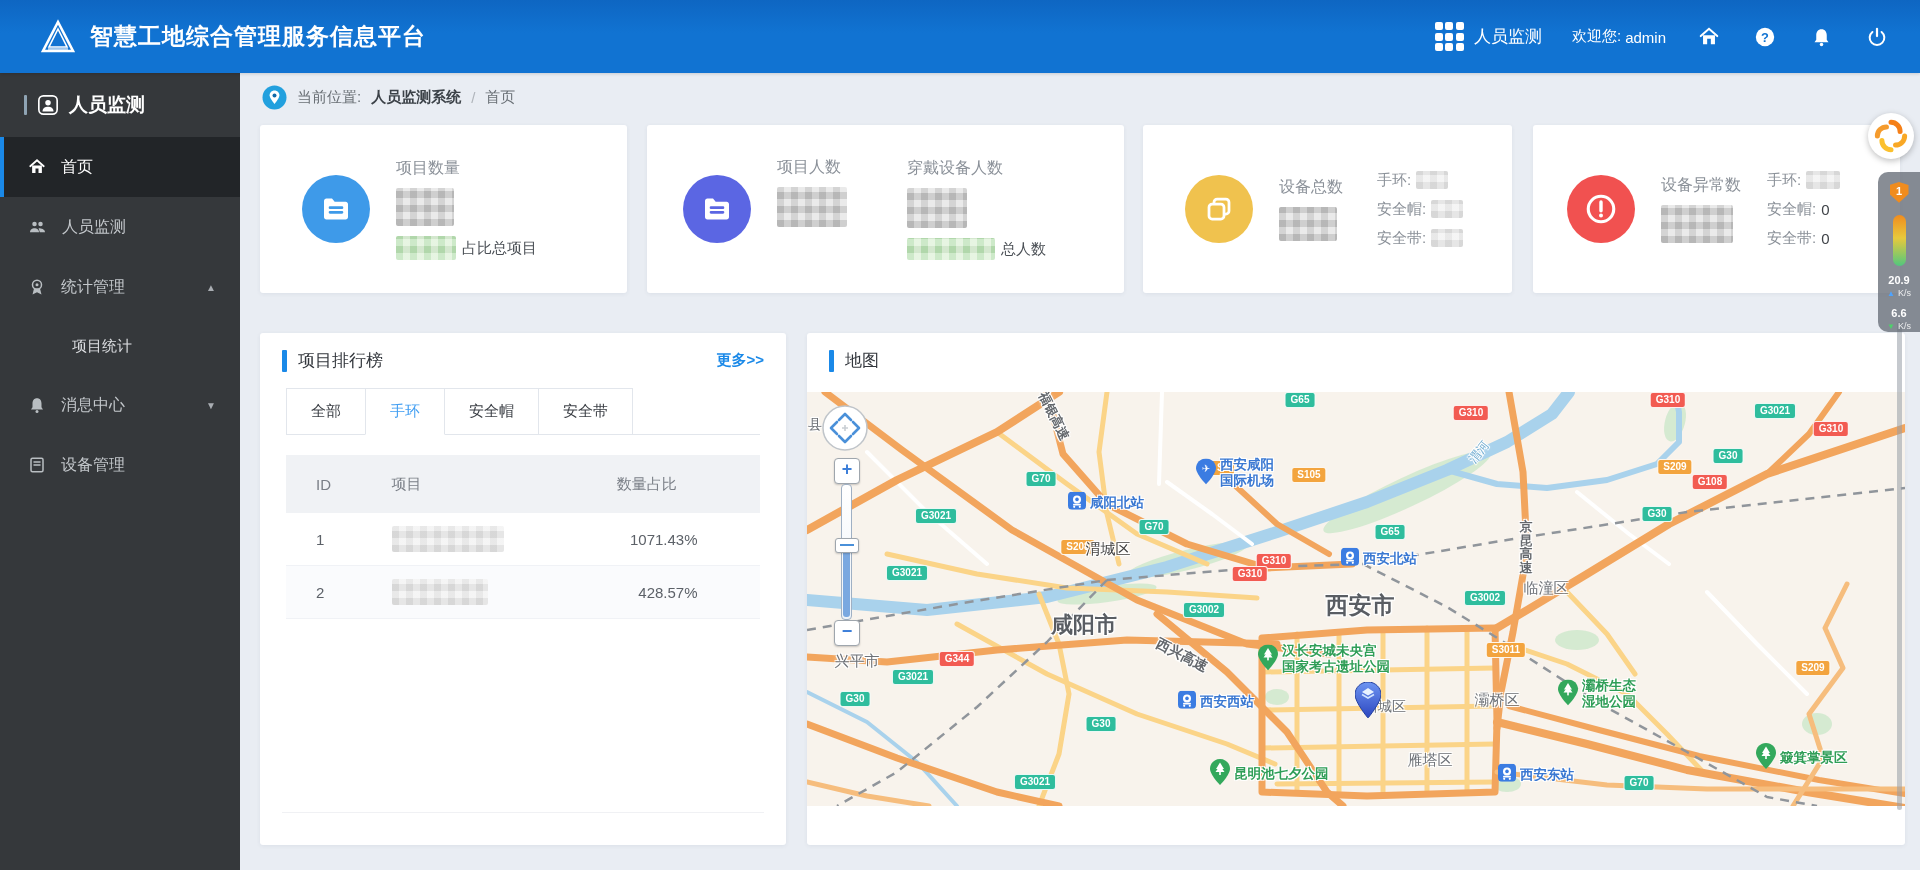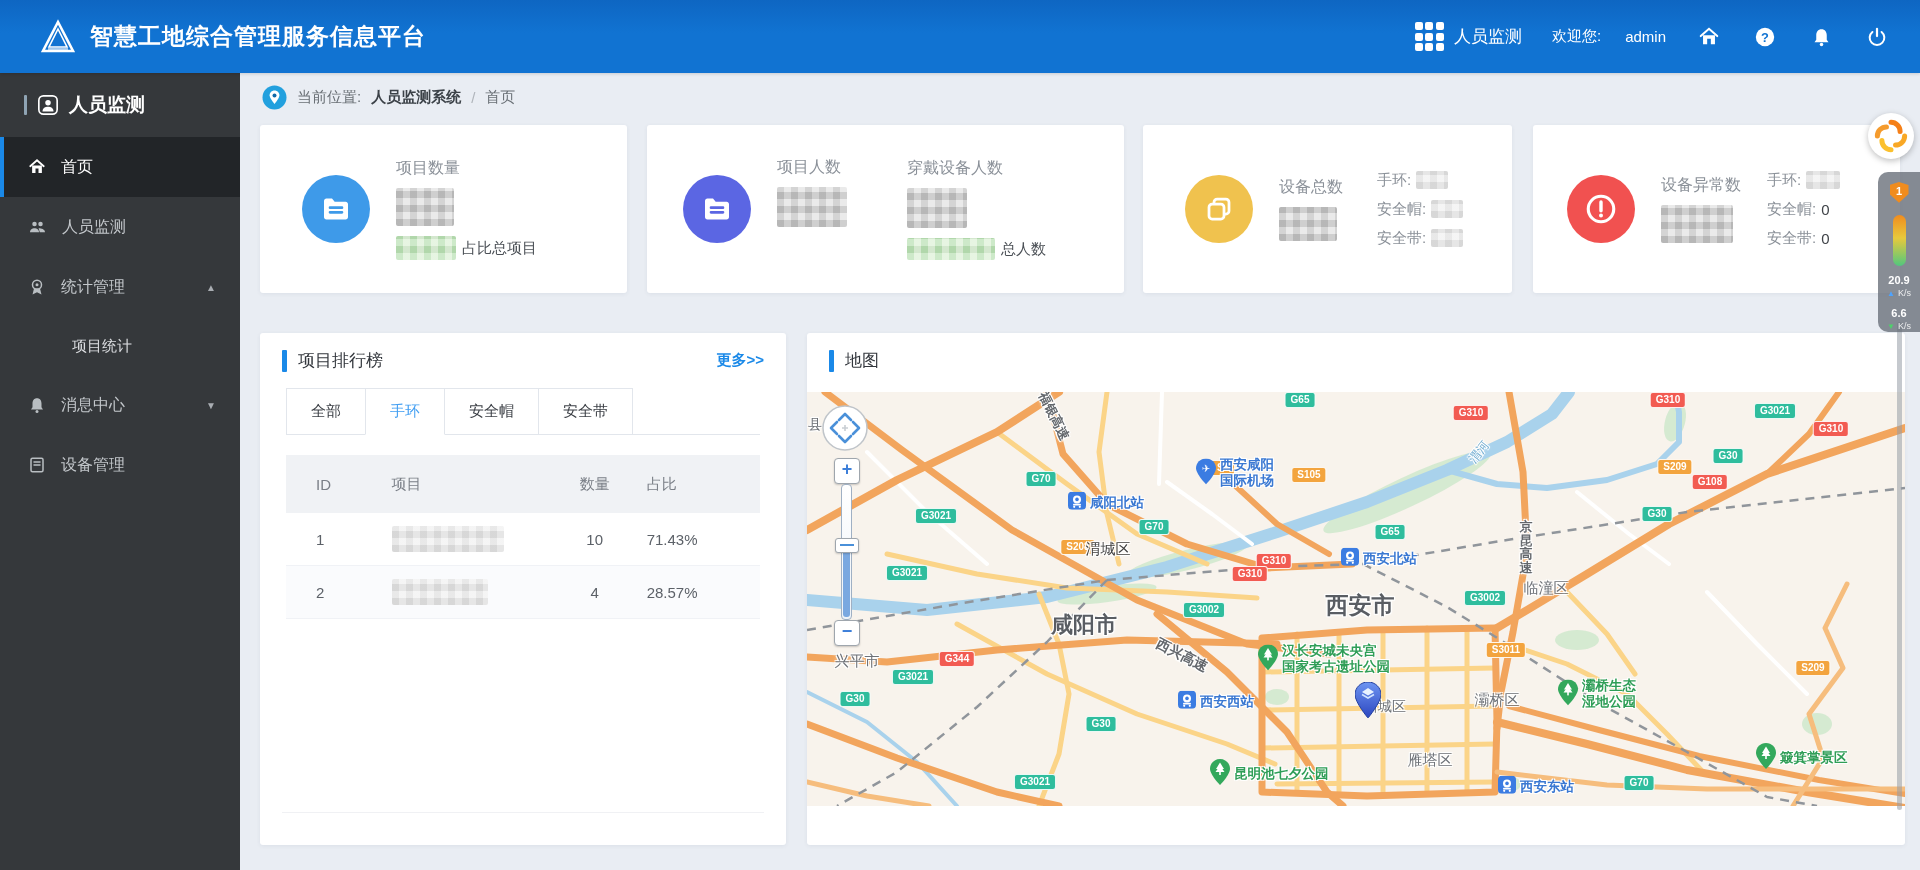--- a/index.html
+++ b/index.html
@@ -8,21 +8,21 @@
   
   .header{position:absolute;left:0;top:0;right:0;height:73px;z-index:30;
           background:linear-gradient(180deg,#0e66c2,#1173d2 45%);display:flex;align-items:center;color:#fff;
           box-shadow:0 1px 3px rgba(0,0,0,.15)}
   .logo{margin-left:40px;display:flex;align-items:center}
   .app-title{font-size:23px;font-weight:bold;margin-left:14px;letter-spacing:1px}
   .hright{margin-left:auto;display:flex;align-items:center;gap:30px;margin-right:30px}
   .appswitch{display:flex;align-items:center;gap:10px;font-size:17px;cursor:pointer}
   .gridicon{display:grid;grid-template-columns:repeat(3,8px);grid-gap:2.5px}
   .gridicon i{width:8px;height:8px;background:#fff;border-radius:2px;display:block}
-  .welcome{font-size:15px;display:flex;gap:24px;align-items:center}
+  .welcome{font-size:15px;display:flex;gap:4px;align-items:flex-end}
   .hicon{width:26px;height:26px;display:flex;align-items:center;justify-content:center;cursor:pointer}
   
   .sidebar{position:absolute;left:0;top:73px;bottom:0;width:240px;background:#35383b;z-index:20}
   .sb-head{height:64px;display:flex;align-items:center;gap:10px;padding-left:24px;color:#fff;
            font-size:19px;font-weight:bold}
   .sb-head .vbar{width:3px;height:20px;background:#8fa4b4;border-radius:1px}
   .sb-item{height:60px;display:flex;align-items:center;gap:15px;padding-left:28px;color:#c3c7cb;
            font-size:16px;position:relative;cursor:pointer}
   .sb-item svg{flex:0 0 auto}
   .sb-item.active{background:#222528;color:#fff}
@@ -68,21 +68,21 @@
        border-bottom:none;margin-right:-1px;margin-bottom:0;cursor:pointer;position:relative}
   .tab.active{color:#419ef2;border-bottom:1px solid #fff;margin-bottom:-1px}
   
   .rtable{margin:20px 26px 0 26px;font-size:15px}
   .trow{display:flex;align-items:center}
   .trow.head{background:#f0f2f5;color:#7a7f87;height:58px}
   .trow.body{height:52px;color:#5c6168;border-bottom:1px solid #f0f2f6}
   .trow.body.alt{background:#fafbfd}
   .tc1{width:80px;padding-left:30px}
   .tc2{width:160px}
-  .tc3{width:110px;text-align:center}
+  .tc3{width:110px;text-align:right}
   .tc4{width:120px;text-align:left}
   .rank-divider{position:absolute;left:22px;right:22px;bottom:32px;border-top:1px solid #f0f1f4}
   
   .mapwrap{position:absolute;left:0;right:0;top:59px;height:414px;background:#f8f3ec;overflow:hidden}
   .mapwrap svg.base{position:absolute;left:0;top:0}
   #maplabels{position:absolute;inset:0}
   .badge{position:absolute;transform:translate(-50%,-50%);font-size:10px;font-weight:bold;color:#fff;
          padding:2px 5px;border-radius:3px;border:1px solid rgba(255,255,255,.9);line-height:1;white-space:nowrap}
   .badge.g{background:#2fbd9d}.badge.r{background:#f25b52}.badge.o{background:#f3a43e}
   .mlabel{position:absolute;white-space:nowrap;line-height:1.05;
@@ -512,21 +512,21 @@
               <circle cx="9" cy="7.6" r="4" fill="#fff"></circle>
               <circle cx="9" cy="7.6" r="1.8" fill="#3b7ce2"></circle>
               <rect x="5" y="12" width="8" height="1.8" rx="0.9" fill="#fff"></rect>
               <circle cx="6.2" cy="15" r="1.1" fill="#fff"></circle>
               <circle cx="11.8" cy="15" r="1.1" fill="#fff"></circle>
             </svg></span>
           <span class="plabel">
             <div>西安西站</div>
           </span>
         </div>
-        <div class="poi st" style="left: 700px; top: 397px; transform: translate(-9px, -60%);">
+        <div class="poi st" style="left: 700px; top: 385px; transform: translate(-9px, -60%);">
           <span><svg width="18" height="18" viewBox="0 0 18 18">
               <rect width="18" height="18" rx="4" fill="#3b7ce2"></rect>
               <circle cx="9" cy="7.6" r="4" fill="#fff"></circle>
               <circle cx="9" cy="7.6" r="1.8" fill="#3b7ce2"></circle>
               <rect x="5" y="12" width="8" height="1.8" rx="0.9" fill="#fff"></rect>
               <circle cx="6.2" cy="15" r="1.1" fill="#fff"></circle>
               <circle cx="11.8" cy="15" r="1.1" fill="#fff"></circle>
             </svg></span>
           <span class="plabel">
             <div>西安东站</div>

